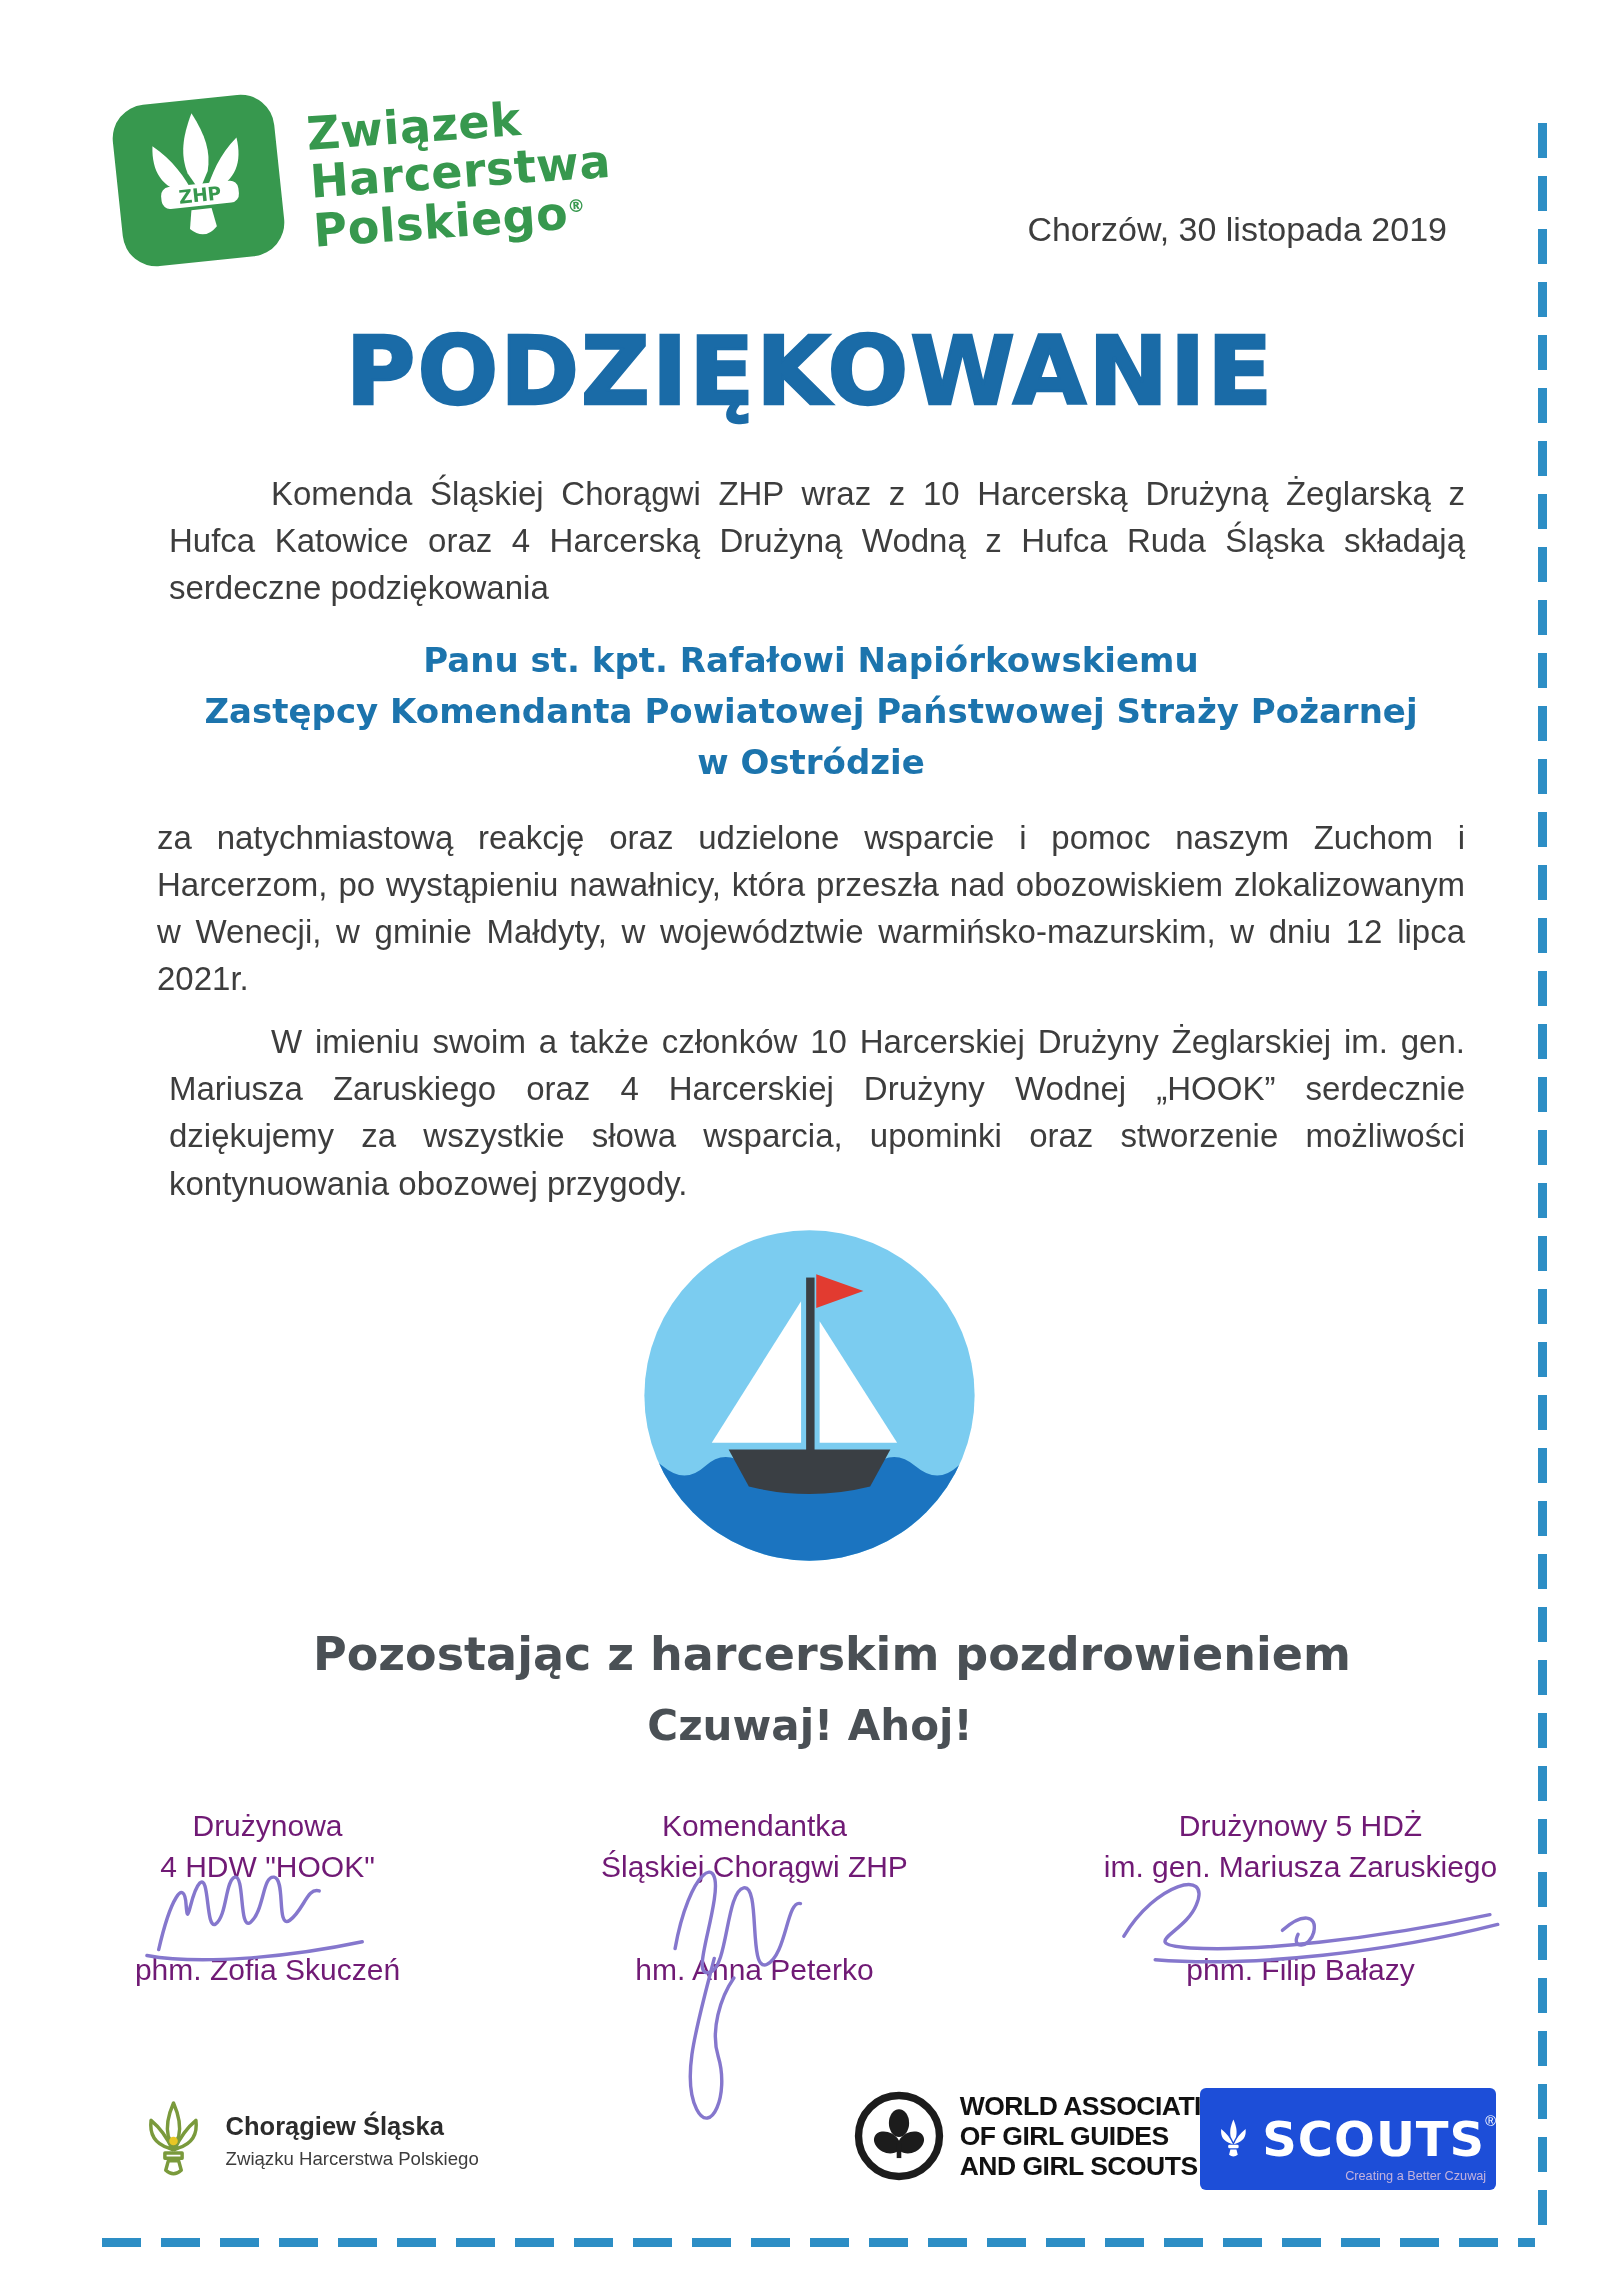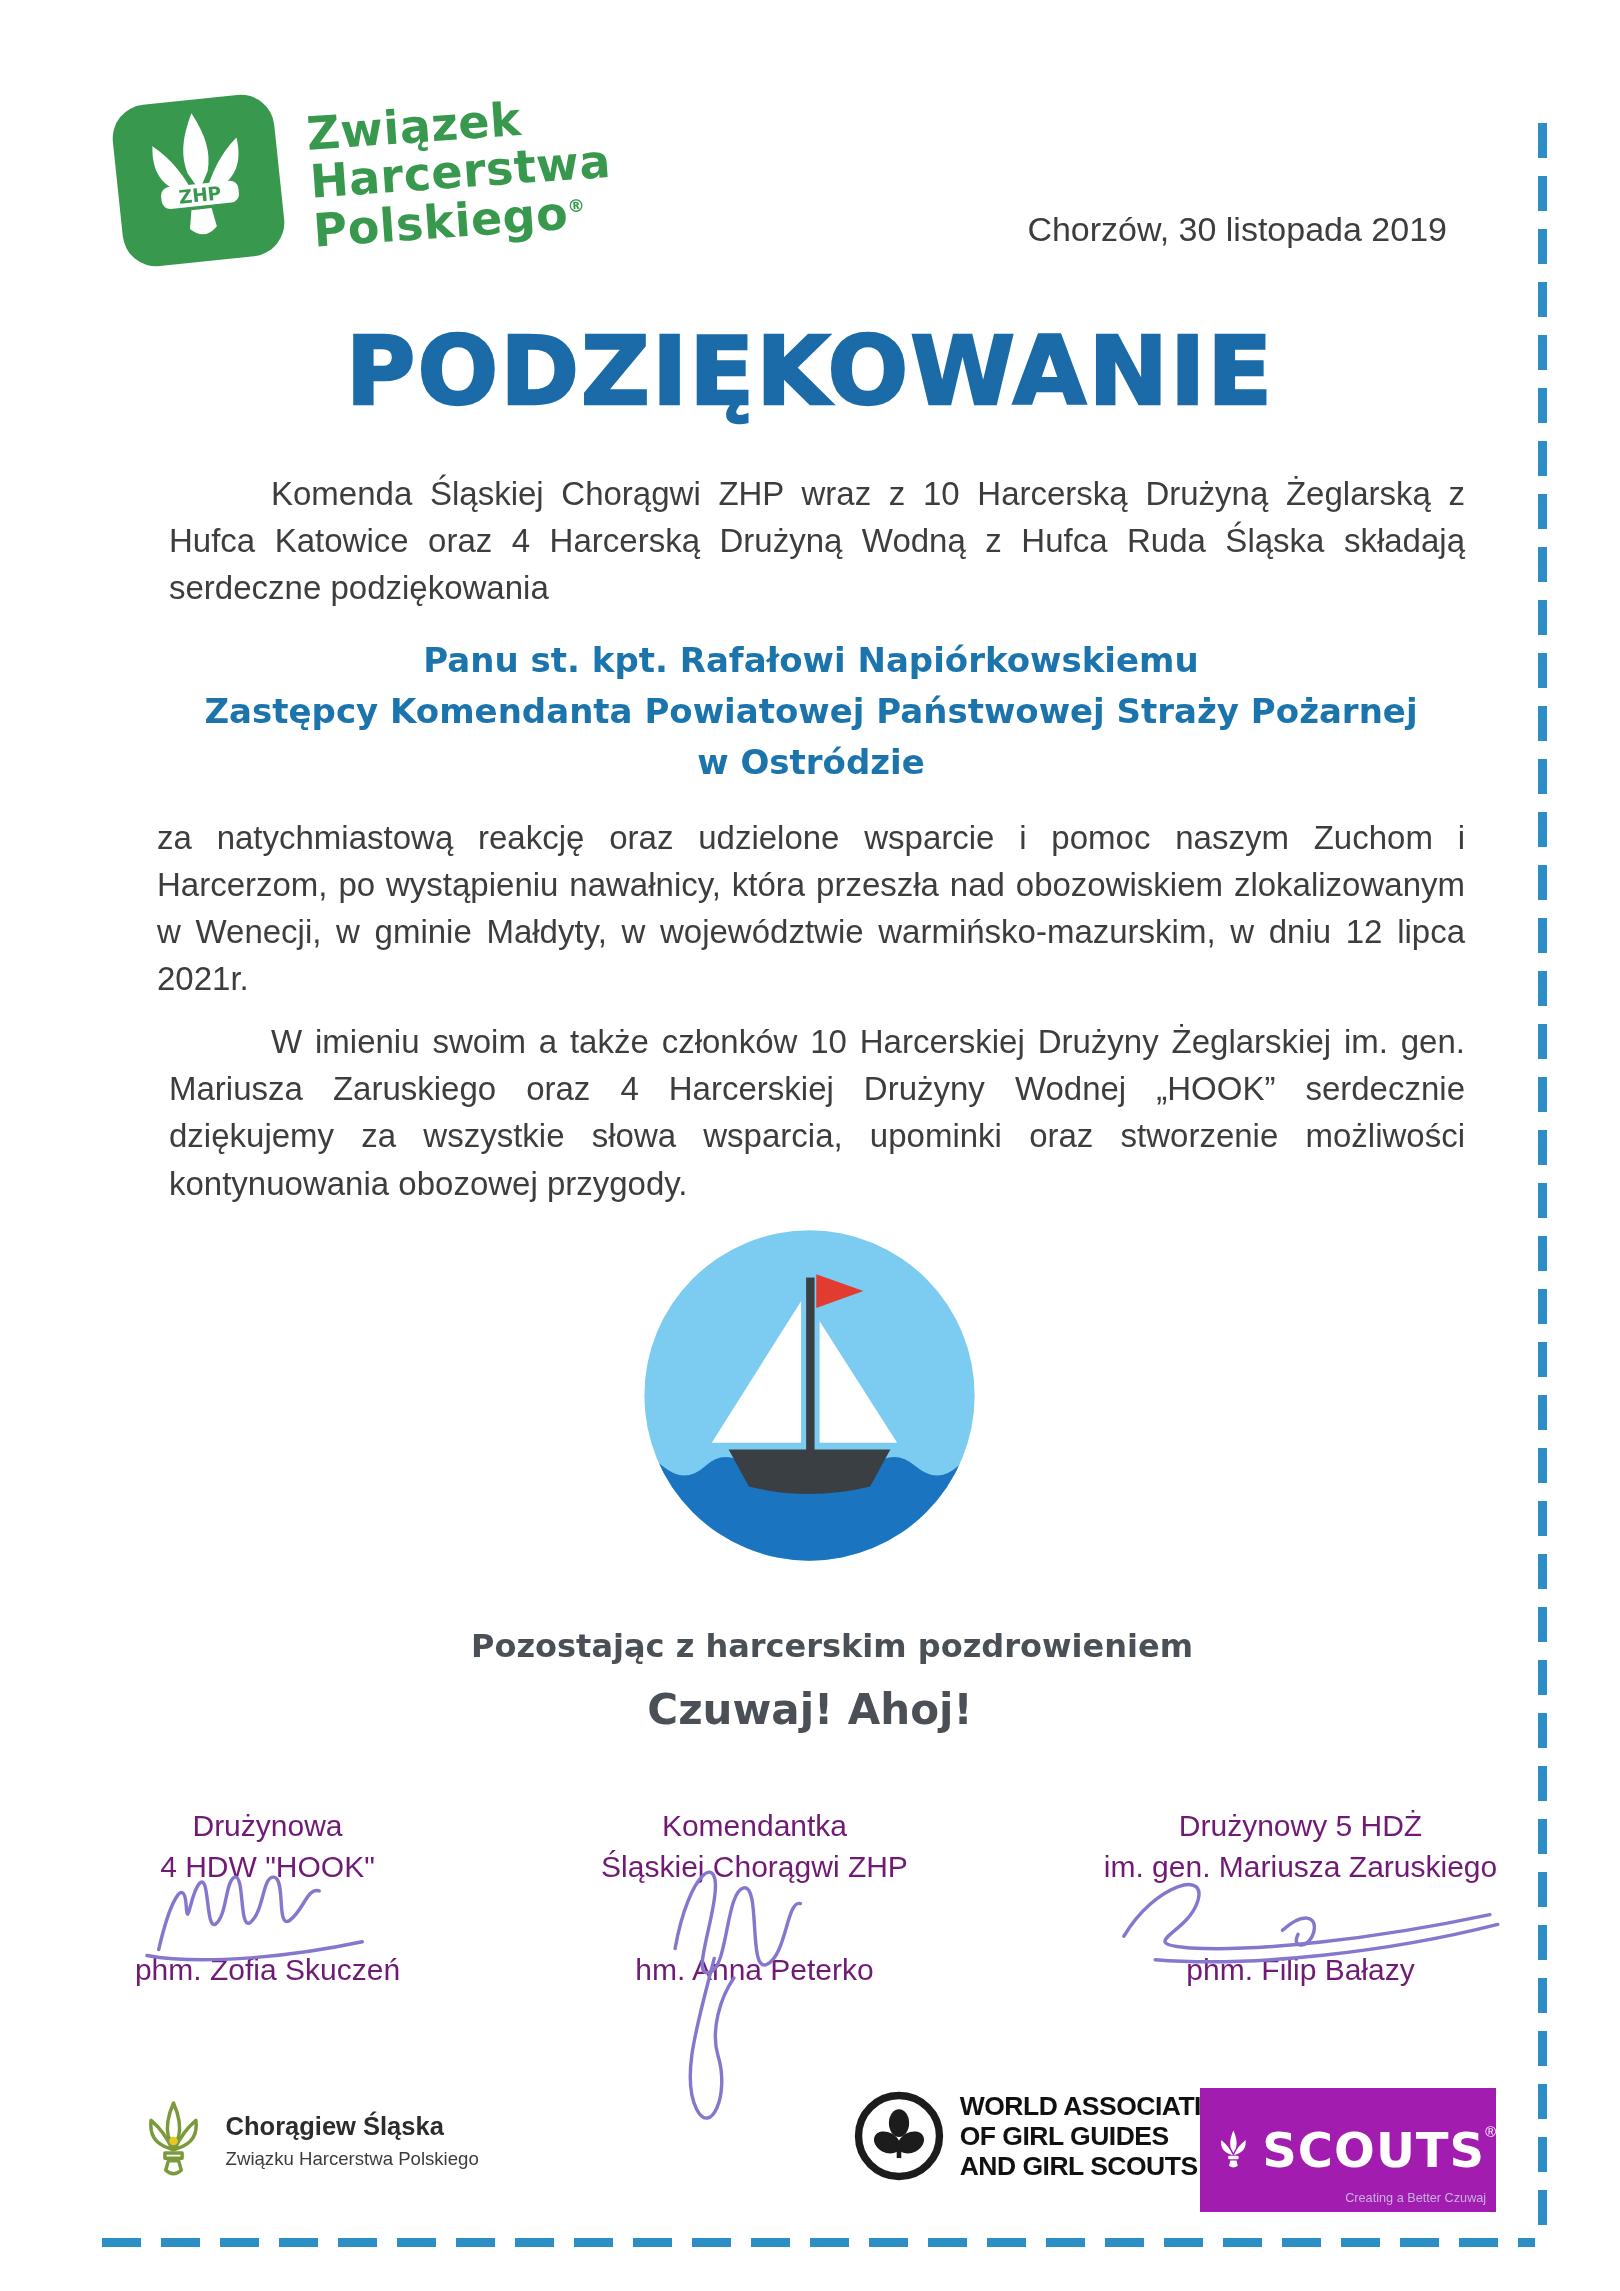--- a/index.html
+++ b/index.html
@@ -36,21 +36,21 @@
     font-family:"DejaVu Sans",sans-serif;
   }
   .para.gap-top{margin-top:15.7px;}
 
   
   .sailboat{position:absolute;left:641px;top:1227px;width:337px;height:337px;}
 
   
   .closing{position:absolute;top:1627px;left:0;width:100%;text-align:center;color:#4a5055;
     font-weight:bold;font-family:"DejaVu Sans",sans-serif;}
-  .closing-line1{font-size:32px;padding-left:44px;}
+  .closing-line1{font-size:46px;padding-left:44px;}
   .closing-line2{font-size:42px;margin-top:19.6px;}
 
   
   .signatures{position:absolute;top:1805px;left:106px;width:1415px;display:flex;justify-content:space-between;}
   .sig-block{position:relative;text-align:center;font-size:30px;line-height:1.38;color:#701a75;}
   .sig-left{width:323px;}
   .sig-center{width:363px;}
   .sig-right{width:441px;}
   .sig-name{margin-top:61px;}
   .sig-svg{position:absolute;pointer-events:none;}
@@ -64,21 +64,21 @@
   .choragiew-lily{width:69px;height:90px;}
   .choragiew-text{margin-left:17.6px;}
   .choragiew-line1{font-size:25.5px;font-weight:bold;color:#2c2c2c;}
   .choragiew-line2{font-size:18.6px;color:#3c3c3c;margin-top:6.9px;text-align:right;}
 
   .footer-wagggs{position:absolute;left:853px;top:2090px;display:flex;align-items:center;}
   .wagggs-ring{width:92px;height:92px;}
   .wagggs-text{margin-left:14.7px;font-weight:bold;font-size:26.5px;line-height:1.14;color:#111;
     font-family:"Liberation Sans",sans-serif;letter-spacing:-0.5px;}
 
-  .footer-scouts{position:absolute;left:1200px;top:2088px;width:296px;height:124px;background:#a21caf;border-radius:0;}
+  .footer-scouts{position:absolute;left:1200px;top:2088px;width:296px;height:102px;background:#1d4ed8;border-radius:6px;}
   .scouts-inner{display:flex;align-items:center;height:100%;padding-left:15.7px;position:relative;}
   .scouts-fleur{width:49px;height:61px;}
   .scouts-label{font-size:48px;font-weight:bold;color:#fff;letter-spacing:1px;margin-left:11.8px;
     font-family:"DejaVu Sans",sans-serif;}
   .scouts-reg{font-size:14.7px;color:#fff;vertical-align:top;position:relative;top:-17.6px;}
   .scouts-tagline{position:absolute;right:9.8px;bottom:6.9px;font-size:12.7px;color:#c3b2dd;}
 
   
   .dash-vertical{
     position:absolute;right:73px;top:123px;width:8.8px;height:2117px;

